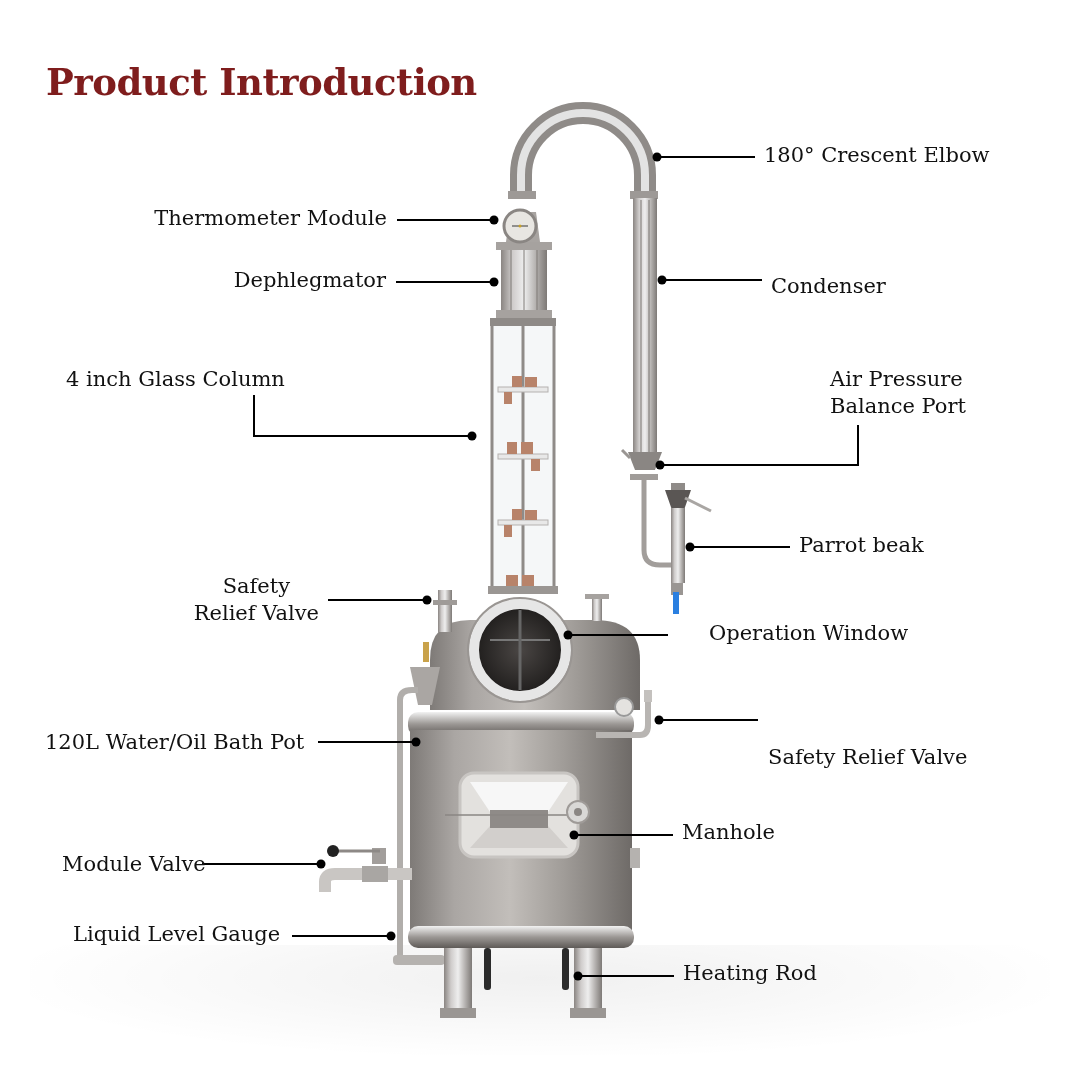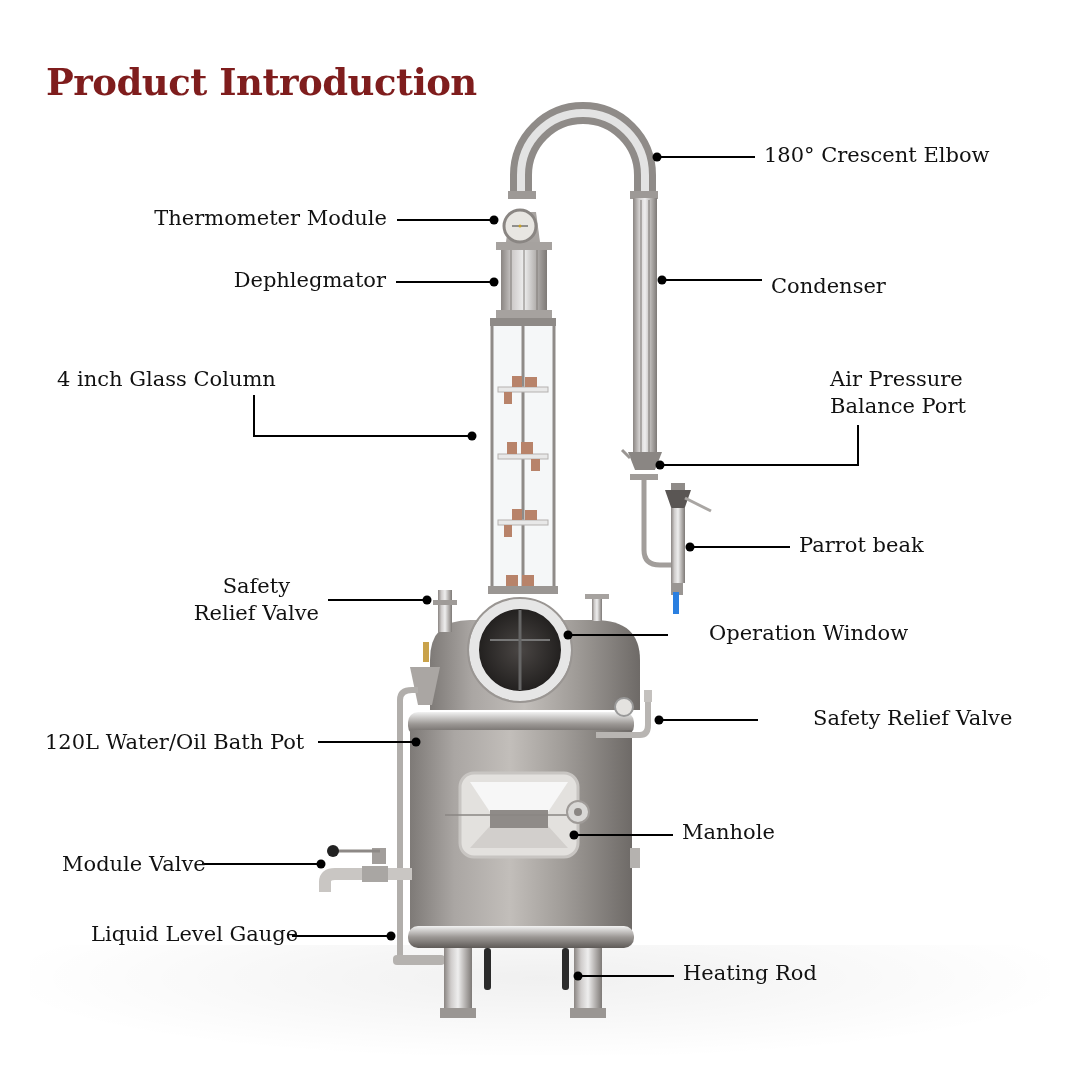--- a/index.html
+++ b/index.html
@@ -208,29 +208,29 @@
     <circle cx="321" cy="864" r="4.5"></circle>
     <circle cx="391" cy="936" r="4.5"></circle>
     <circle cx="578" cy="976" r="4.5"></circle>
   </g>
 </svg>
 
 <div class="label" style="left:764px; top:142px;">180° Crescent Elbow</div>
 <div class="label right" style="right:693px; top:205px;">Thermometer Module</div>
 <div class="label right" style="right:694px; top:267px;">Dephlegmator</div>
 <div class="label" style="left:771px; top:265px;margin-top:8px;">Condenser</div>
-<div class="label" style="left:57px; top:366px;">4 inch Glass Column</div>
+<div class="label" style="left:66px; top:366px;">4 inch Glass Column</div>
 <div class="label" style="left:830px; top:366px;">
   <div>Air Pressure</div>
   <div>Balance Port</div>
 </div>
 <div class="label" style="left:799px; top:532px;">Parrot beak</div>
 <div class="label right" style="right:761px; top:573px;">
   <div>Safety</div>
   <div>Relief Valve</div>
 </div>
 <div class="label" style="left:709px; top:620px;">Operation Window</div>
 <div class="label" style="left:45px; top:729px;">120L Water/Oil Bath Pot</div>
-<div class="label" style="left:768px; top:705px;margin-left:45px;">Safety Relief Valve</div>
+<div class="label" style="left:768px; top:744px;">Safety Relief Valve</div>
 <div class="label" style="left:682px; top:819px;text-align:center;">Manhole</div>
 <div class="label" style="left:62px; top:851px;">Module Valve</div>
-<div class="label" style="left:73px; top:921px;margin-left:18px;">Liquid Level Gauge</div>
+<div class="label" style="left:73px; top:921px;">Liquid Level Gauge</div>
 <div class="label" style="left:683px; top:960px;">Heating Rod</div>
 
 </body></html>

